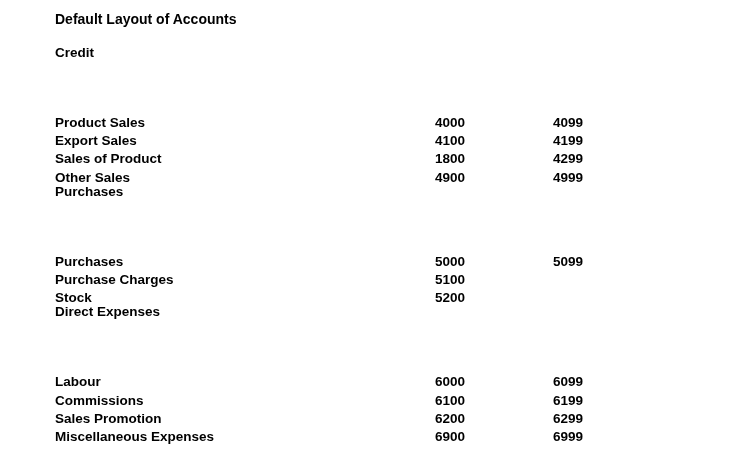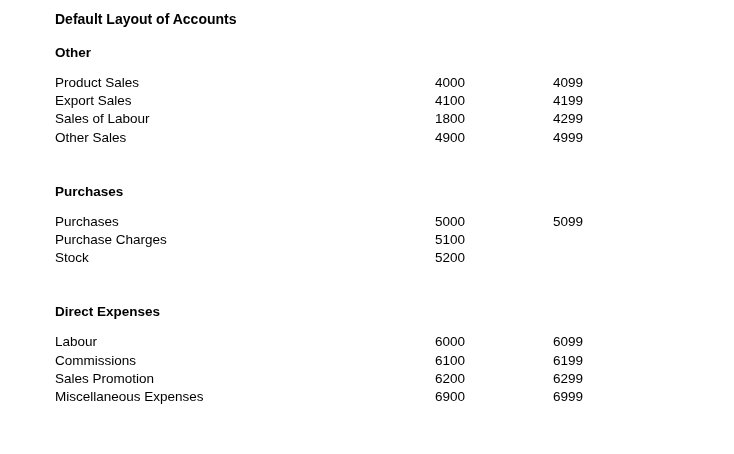--- a/index.html
+++ b/index.html
@@ -36,69 +36,71 @@
     font-weight: bold;
     margin: 0 0 0 55px;
     line-height: 18px;
   }
   .section-gap-1 { height: 16px; }
   .section-gap-2 { height: 12px; }
   .rows {
     margin: 0;
     padding: 0;
     list-style: none;
+    font-weight: bold;
   }
   .row {
     display: flex;
     align-items: baseline;
     font-size: 13.5px;
     line-height: 18.2px;
     height: 18.2px;
   }
   .cell-label {
     width: 435px;
     padding-left: 55px;
     box-sizing: border-box;
     white-space: nowrap;
   }
   .cell-from {
     width: 118px;
     box-sizing: border-box;
+    margin-top: 40px;
   }
   .cell-to {
     width: 120px;
     box-sizing: border-box;
   }
   .block-spacer-large { height: 36px; }
 </style>
 </head>
 <body>
 
 <div class="page">
 
   <div class="doc-title">Default Layout of Accounts</div>
 
   <div class="section-gap-1"></div>
 
   <div class="section">
-    <div class="section-title">Other</div>
+    <div class="section-title">Credit</div>
     <div class="section-gap-2"></div>
     <ul class="rows">
       <li class="row">
         <span class="cell-label">Product Sales</span>
         <span class="cell-from">4000</span>
         <span class="cell-to">4099</span>
       </li>
       <li class="row">
         <span class="cell-label">Export Sales</span>
         <span class="cell-from">4100</span>
         <span class="cell-to">4199</span>
       </li>
       <li class="row">
-        <span class="cell-label">Sales of Labour</span>
+        <span class="cell-label">Sales of Product</span>
         <span class="cell-from">1800</span>
         <span class="cell-to">4299</span>
       </li>
       <li class="row">
         <span class="cell-label">Other Sales</span>
         <span class="cell-from">4900</span>
         <span class="cell-to">4999</span>
       </li>
     </ul>
   </div>

